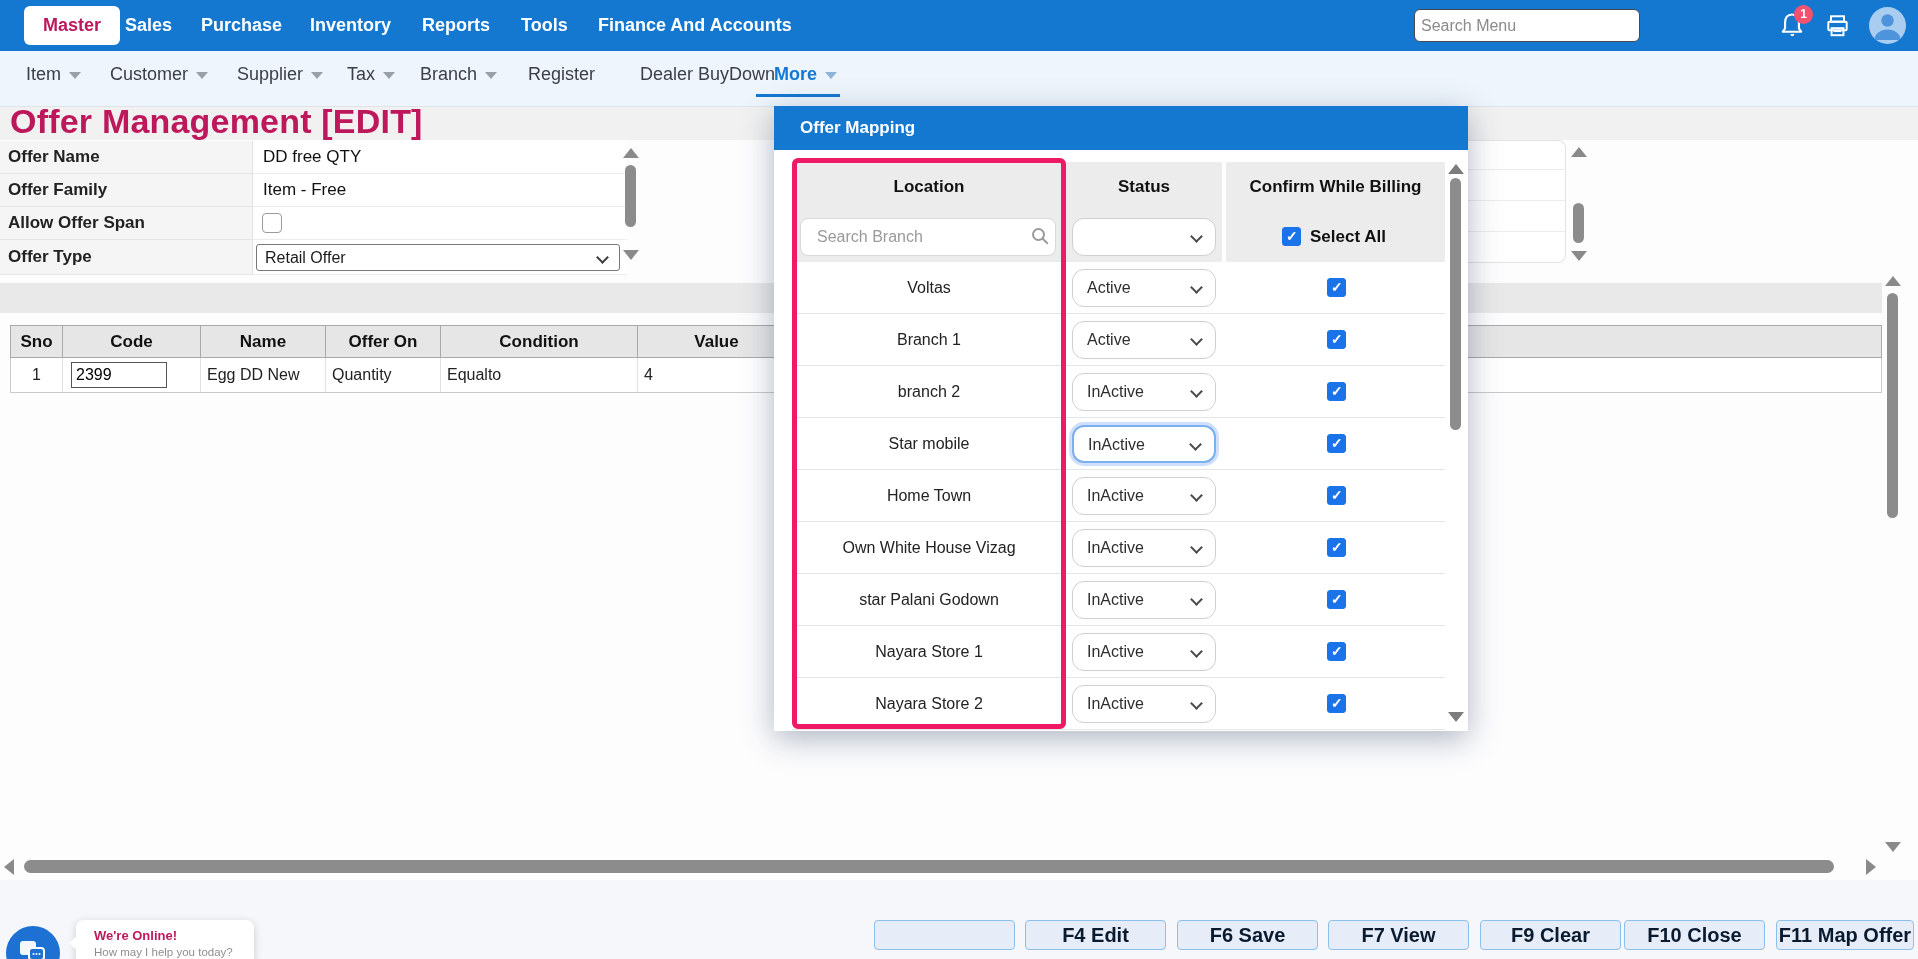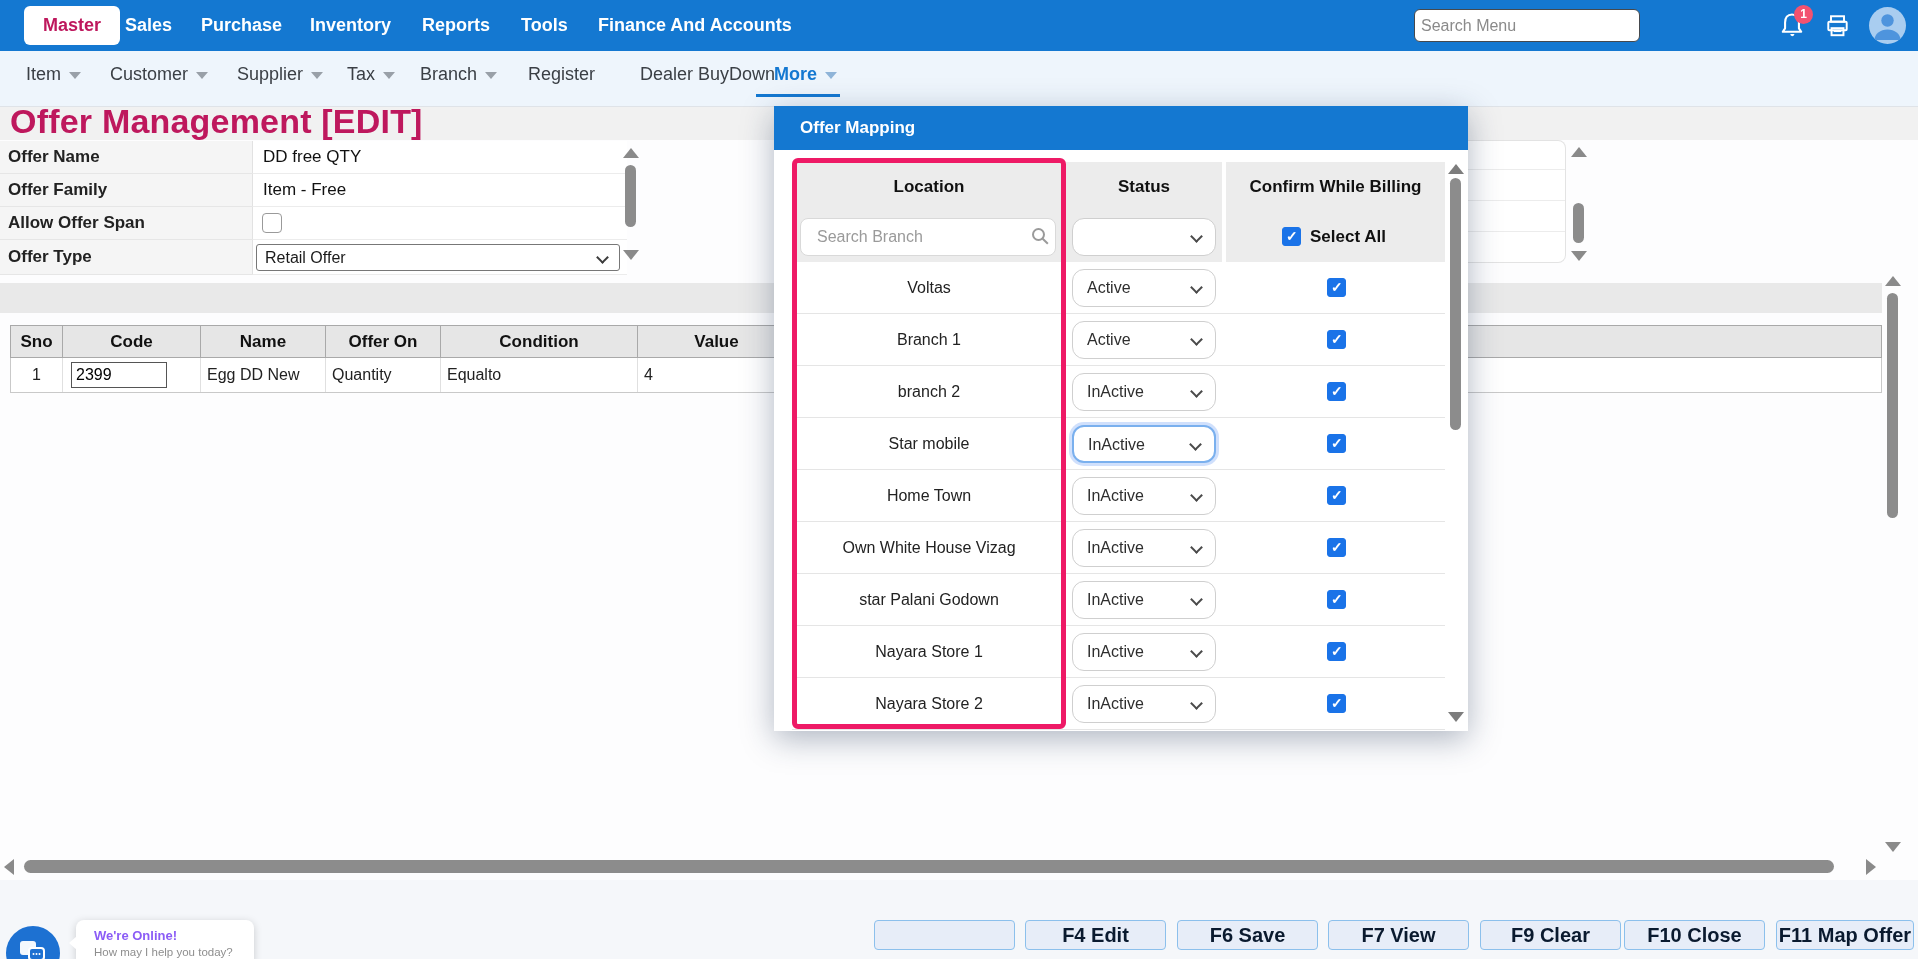--- a/index.html
+++ b/index.html
@@ -76,21 +76,21 @@
   .mrow .checkbox { position:absolute; left:535px; top:16px; }
   .colline { position:absolute; left:448px; top:156px; width:1px; height:466px; background:#e4e4e4; }
   .pink-frame { position:absolute; left:18px; top:52px; width:274px; height:571px; border:5px solid #ee1a66; border-radius:6px; pointer-events:none; z-index:30; }
   .modal-sb { position:absolute; left:674px; top:56px; width:16px; height:562px; }
   
   .bottom-band { position:absolute; left:0; top:880px; width:1918px; height:79px; background:#f5f7fa; }
   .fbtn { position:absolute; top:920px; height:30px; width:141px; background:#e7edf8; border:1px solid #8cc0ec; border-radius:4px; font-weight:bold; font-size:20px; color:#0a1a2f; text-align:center; line-height:28px; cursor:pointer; }
   
   .chat-circle { position:absolute; left:6px; top:926px; width:54px; height:54px; border-radius:50%; background:#1d71d2; cursor:pointer; z-index:8; }
   .chat-bubble { position:absolute; left:76px; top:920px; width:178px; height:46px; background:#fff; border-radius:8px; box-shadow:0 2px 8px rgba(0,0,0,.18); padding:8px 0 0 18px; z-index:8; }
-  .chat-line1 { font-weight:bold; font-size:13px; color:#8b5cf6; }
+  .chat-line1 { font-weight:bold; font-size:13px; color:#be185d; }
   .chat-line2 { font-size:11.5px; color:#8e8e8e; margin-top:3px; }
   .chat-tail { position:absolute; left:-7px; top:16px; width:0; height:0; border-top:7px solid transparent; border-bottom:7px solid transparent; border-right:8px solid #fff; }
 </style>
 </head>
 <body>
 
 <div class="screen">
 
   <div class="topnav">
     <div class="master-pill">Master</div>

